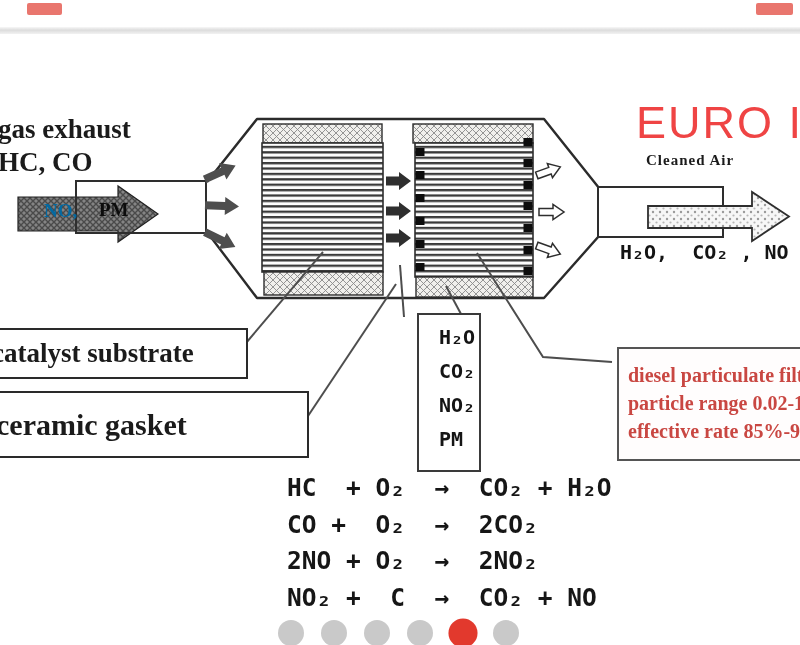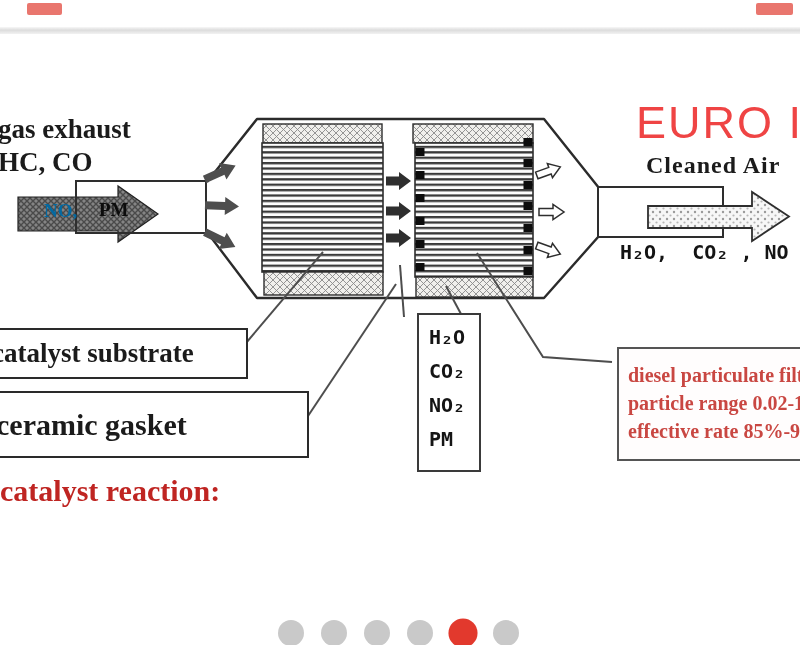--- a/index.html
+++ b/index.html
@@ -9,21 +9,21 @@
   .topband{position:absolute;left:0;top:27px;width:800px;height:7px;
            background:linear-gradient(#f7f7f7,#dcdcdc 45%,#f2f2f2);}
   .cornermark{position:absolute;top:3px;height:12px;border-radius:2px;opacity:.75;}
   .serifb{font-family:"Liberation Serif",serif;font-weight:700;color:#1b1b1b;}
   .mono{font-family:"DejaVu Sans Mono",monospace;font-weight:700;color:#141414;text-align:center;}
   .diagram-svg{position:absolute;left:0;top:0;z-index:1;}
   .txt{z-index:2;white-space:pre;}
   .labelbox{position:absolute;z-index:2;background:#ffffff;border:2px solid #2a2a2a;
             display:flex;align-items:center;}
   .midbox{position:absolute;z-index:2;background:#ffffff;border:2px solid #3a3a3a;
-          display:flex;flex-direction:column;gap:14px;padding:12px 0 0 10px;box-sizing:border-box;}
+          display:flex;flex-direction:column;gap:14px;padding:12px 0 0 20px;box-sizing:border-box;}
   .midbox div{font-family:"DejaVu Sans Mono",monospace;font-weight:700;font-size:20px;color:#151515;line-height:1;}
   .dpfbox{position:absolute;z-index:2;background:#fffdfd;border:2px solid #555;
           padding:12px 0 0 9px;box-sizing:border-box;}
   .dpfbox div{font-family:"Liberation Serif",serif;font-weight:700;font-size:20px;line-height:28px;white-space:nowrap;}
   .equations{position:absolute;z-index:2;}
   .equations div{font-family:"DejaVu Sans Mono",monospace;font-weight:700;font-size:24.5px;
                  color:#161616;line-height:36.5px;white-space:pre;}
   .dots{position:absolute;left:278px;top:620px;z-index:3;display:flex;gap:17px;align-items:center;}
   .dot{width:26px;height:26px;border-radius:50%;}
   .dot.active{transform:scale(1.12);}
@@ -130,21 +130,21 @@
     </g>
   </svg>
 
   <div class="abs txt serifb" style="left:-2px;top:114px;font-size:27px;">gas exhaust</div>
   <div class="abs txt serifb" style="left:-2px;top:147px;font-size:27px;">HC, CO</div>
 
   <div class="abs txt serifb" style="left:44px;top:200px;font-size:19px;color:#0369a1;">NO,</div>
   <div class="abs txt serifb" style="left:99px;top:199px;font-size:19px;color:#0c0c0c;">PM</div>
 
   <div class="abs txt" style="left:636px;top:97px;font-family:'Liberation Sans',sans-serif;font-size:45px;letter-spacing:2px;color:#ef4444;z-index:2;">EURO IV</div>
-  <div class="abs txt serifb" style="left:646px;top:152px;font-size:24px;letter-spacing:1px;">Cleaned Air</div>
+  <div class="abs txt serifb" style="left:646px;top:152px;font-size:15px;letter-spacing:1px;">Cleaned Air</div>
   <div class="abs txt mono" style="left:620px;top:240px;font-size:20px;">H₂O,  CO₂ , NO</div>
 
   <div class="labelbox" style="left:-12px;top:328px;width:256px;height:47px;">
     <span class="serifb" style="font-size:27px;padding-left:2px;white-space:nowrap;">catalyst substrate</span>
   </div>
 
   <div class="labelbox" style="left:-12px;top:391px;width:317px;height:63px;">
     <span class="serifb" style="font-size:30px;padding-left:6px;white-space:nowrap;">ceramic gasket</span>
   </div>
 
@@ -154,22 +154,27 @@
     <div>NO₂</div>
     <div>PM</div>
   </div>
 
   <div class="dpfbox" style="left:617px;top:347px;width:200px;height:114px;">
     <div style="color: rgb(201, 71, 66);">diesel particulate filter</div>
     <div style="color: rgb(201, 71, 66);">particle range 0.02-1</div>
     <div style="color: rgb(201, 71, 66);">effective rate 85%-95%</div>
   </div>
 
-  <div class="abs txt serifb" style="left: 0px; top: 474px; font-size: 30px; color: rgb(191, 37, 34);">catalyst reaction:</div>
 
+  <div class="equations" style="left:287px;top:470px;">
+    <div>HC  + O₂  →  CO₂ + H₂O</div>
+    <div>CO +  O₂  →  2CO₂</div>
+    <div>2NO + O₂  →  2NO₂</div>
+    <div>NO₂ +  C  →  CO₂ + NO</div>
+  </div>
 
   <div class="dots">
       <span class="dot" style="background: rgb(201, 201, 201);"></span>
       <span class="dot" style="background: rgb(201, 201, 201);"></span>
       <span class="dot" style="background: rgb(201, 201, 201);"></span>
       <span class="dot" style="background: rgb(201, 201, 201);"></span>
       <span class="dot active" style="background: rgb(226, 57, 45);"></span>
       <span class="dot" style="background: rgb(201, 201, 201);"></span>
     </div>
 

